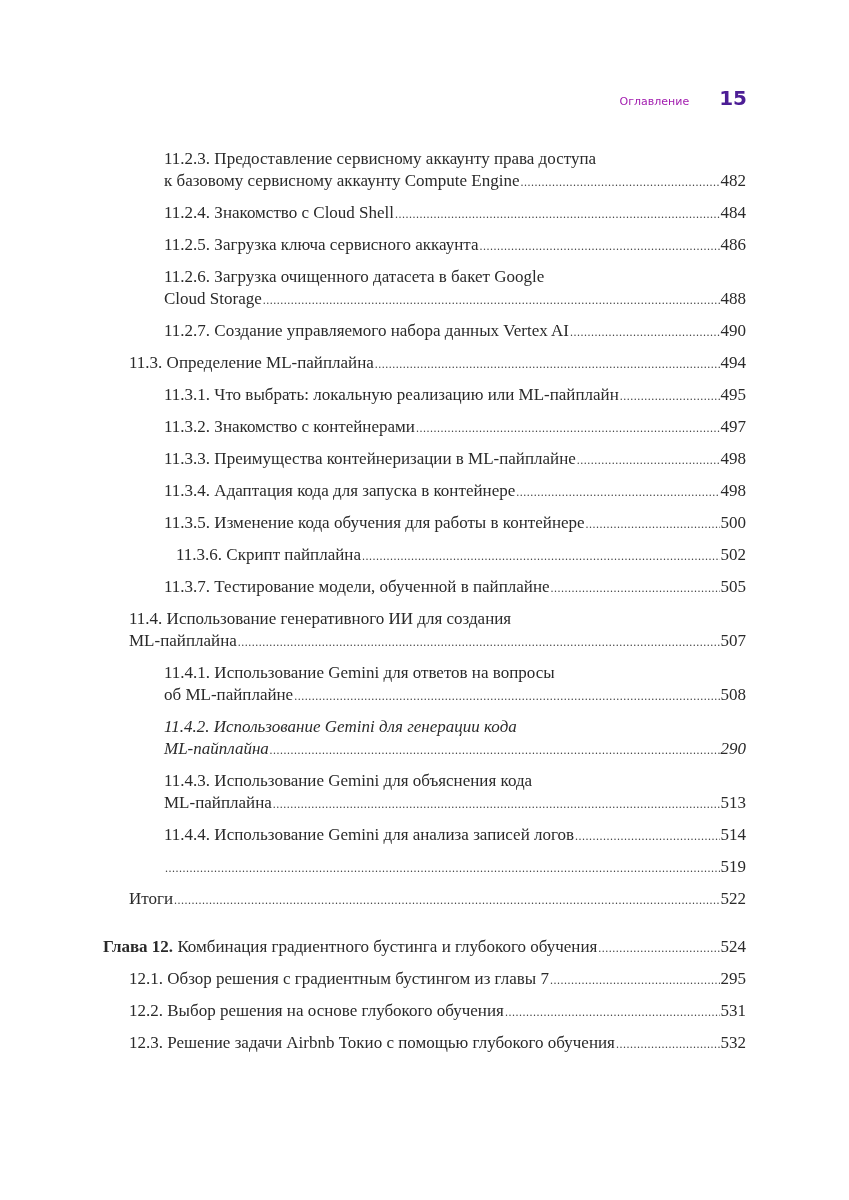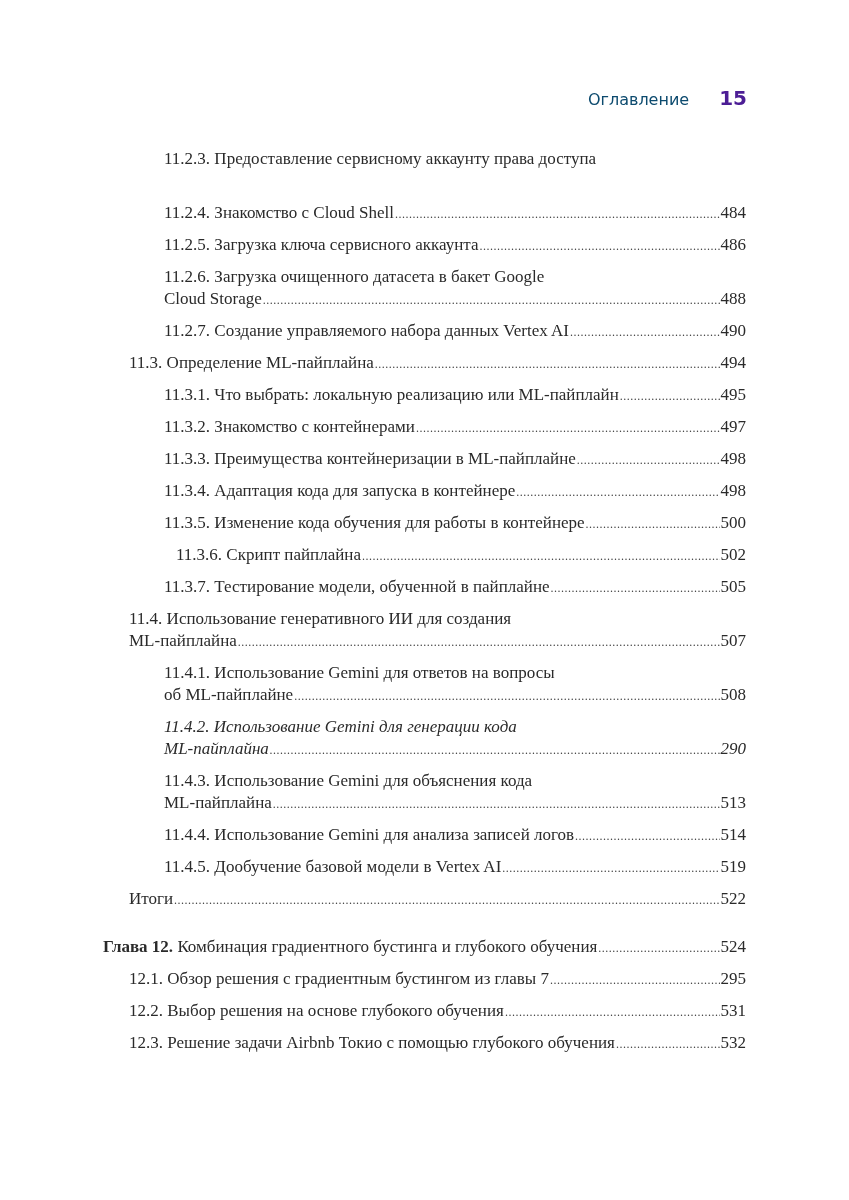--- a/index.html
+++ b/index.html
@@ -1,18 +1,18 @@
 <!DOCTYPE html>
 <html><head>
 <meta charset="utf-8">
 <style>
   html, body { margin: 0; padding: 0; background: #ffffff; }
   body { width: 849px; height: 1200px; position: relative; overflow: hidden; color: #2a2a2a; }
   .header { position: absolute; top: 86px; right: 102px; display: flex; align-items: baseline; }
-  .header .title { font-family: "DejaVu Sans", sans-serif; font-size: 16px; color: #0c4a6e; margin-right: 30px; }
+  .header .title { font-family: "DejaVu Sans", sans-serif; font-size: 11px; color: #a21caf; margin-right: 30px; }
   .header .pnum { font-family: "DejaVu Sans", sans-serif; font-size: 20px; font-weight: bold; color: #4c1d95; }
   .toc { position: absolute; top: 148px; left: 0; width: 849px; font-family: "Liberation Serif", serif; font-size: 17px; line-height: 22px; }
   .entry { position: absolute; right: 103px; }
   .entry .line { display: flex; align-items: baseline; white-space: nowrap; }
   .entry .text { white-space: nowrap; }
   .entry .leader { flex: 1; overflow: hidden; margin: 0 1px; }
   .entry .leader::before { content: "................................................................................................................................................................................................"; letter-spacing: 0.5px; color: #444; font-size: 12px; }
   .entry .page { white-space: nowrap; }
   .bold { font-weight: bold; }
 </style>
@@ -21,20 +21,25 @@
 
 <div class="header">
   <span class="title">Оглавление</span>
   <span class="pnum">15</span>
 </div>
 
 <div class="toc">
 
   <div class="entry" style="top:0px;left:164px;">
     <div>11.2.3. Предоставление сервисному аккаунту права доступа</div>
+    <div class="line">
+        <span class="text">к базовому сервисному аккаунту Compute Engine</span>
+        <span class="leader"></span>
+        <span class="page">482</span>
+      </div>
   </div>
 
   <div class="entry" style="top:54px;left:164px;">
     <div class="line">
         <span class="text">11.2.4. Знакомство с Cloud Shell </span>
         <span class="leader"></span>
         <span class="page">484</span>
       </div>
   </div>
 
@@ -166,21 +171,20 @@
   <div class="entry" style="top:676px;left:164px;">
     <div class="line">
         <span class="text">11.4.4. Использование Gemini для анализа записей логов </span>
         <span class="leader"></span>
         <span class="page">514</span>
       </div>
   </div>
 
   <div class="entry" style="top:708px;left:164px;">
     <div class="line">
-        <span class="text">11.4.5. Дообучение базовой модели в Vertex AI</span>
         <span class="leader"></span>
         <span class="page">519</span>
       </div>
   </div>
 
   <div class="entry" style="top:740px;left:129px;">
     <div class="line">
         <span class="text">Итоги</span>
         <span class="leader"></span>
         <span class="page">522</span>

